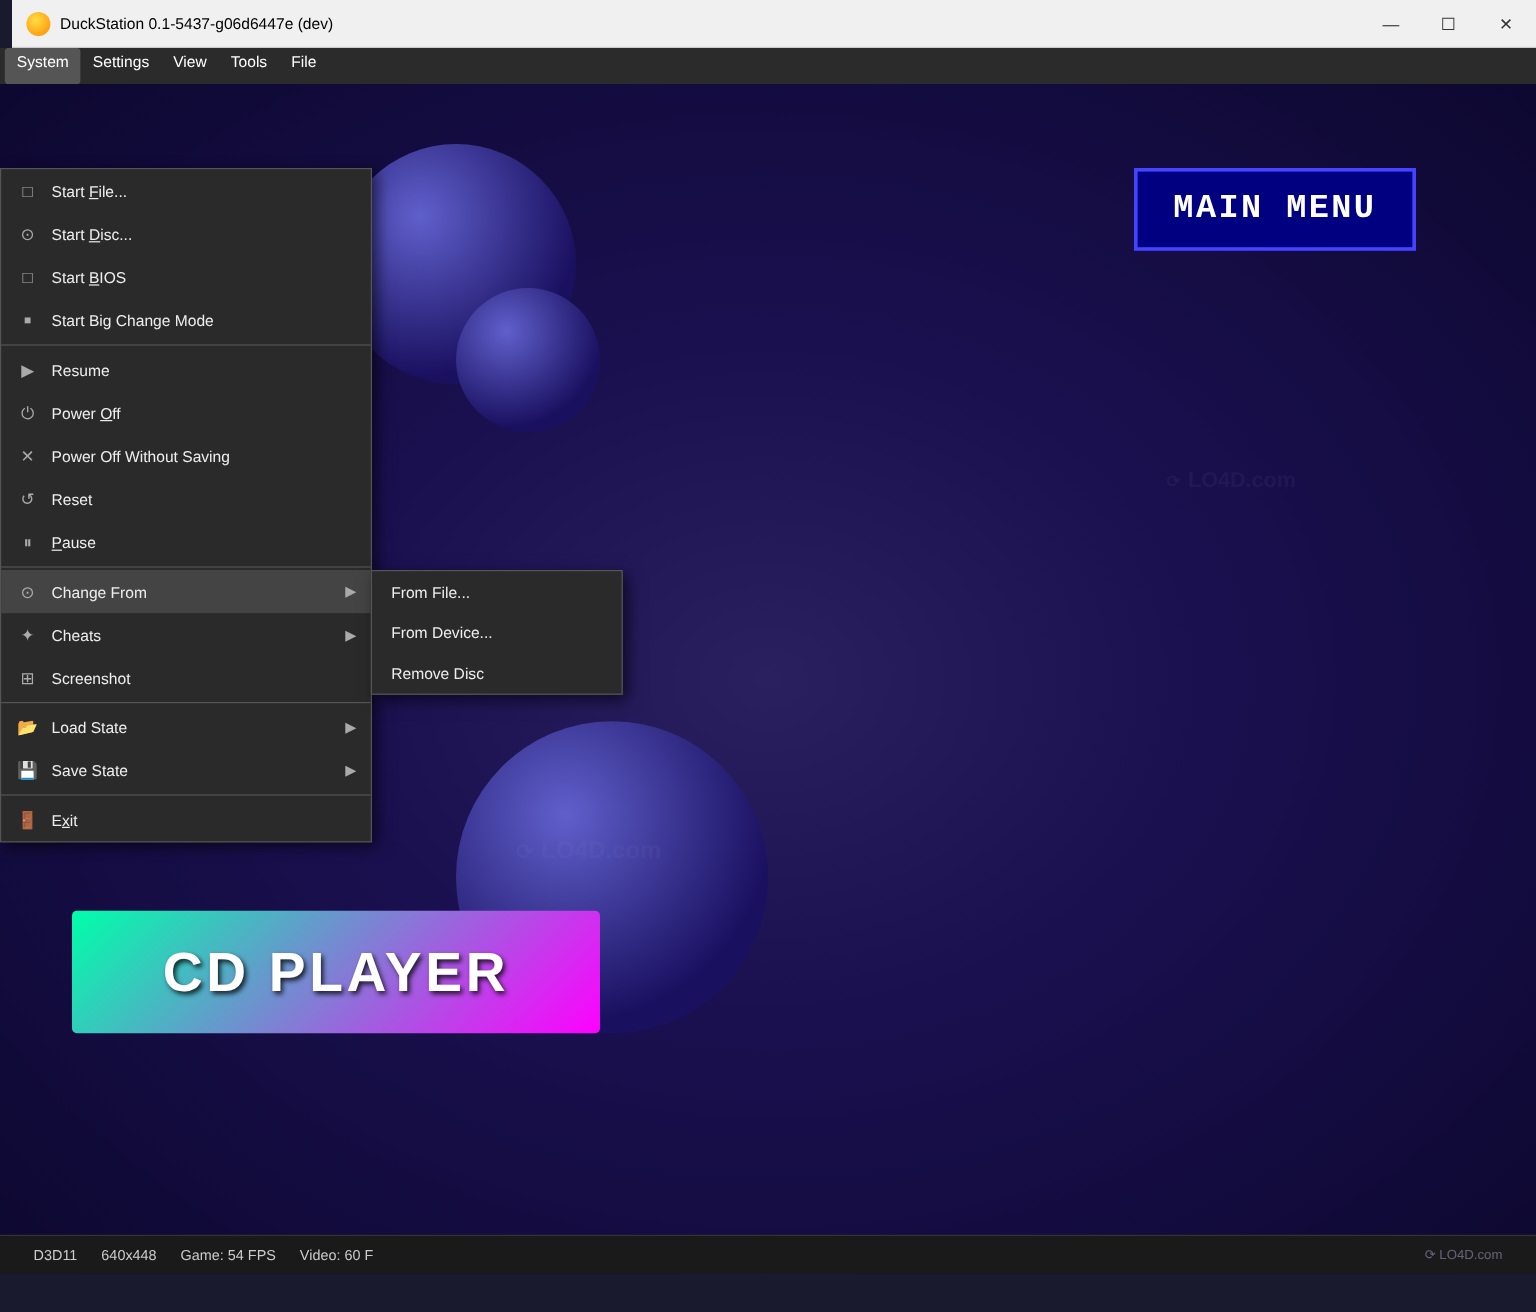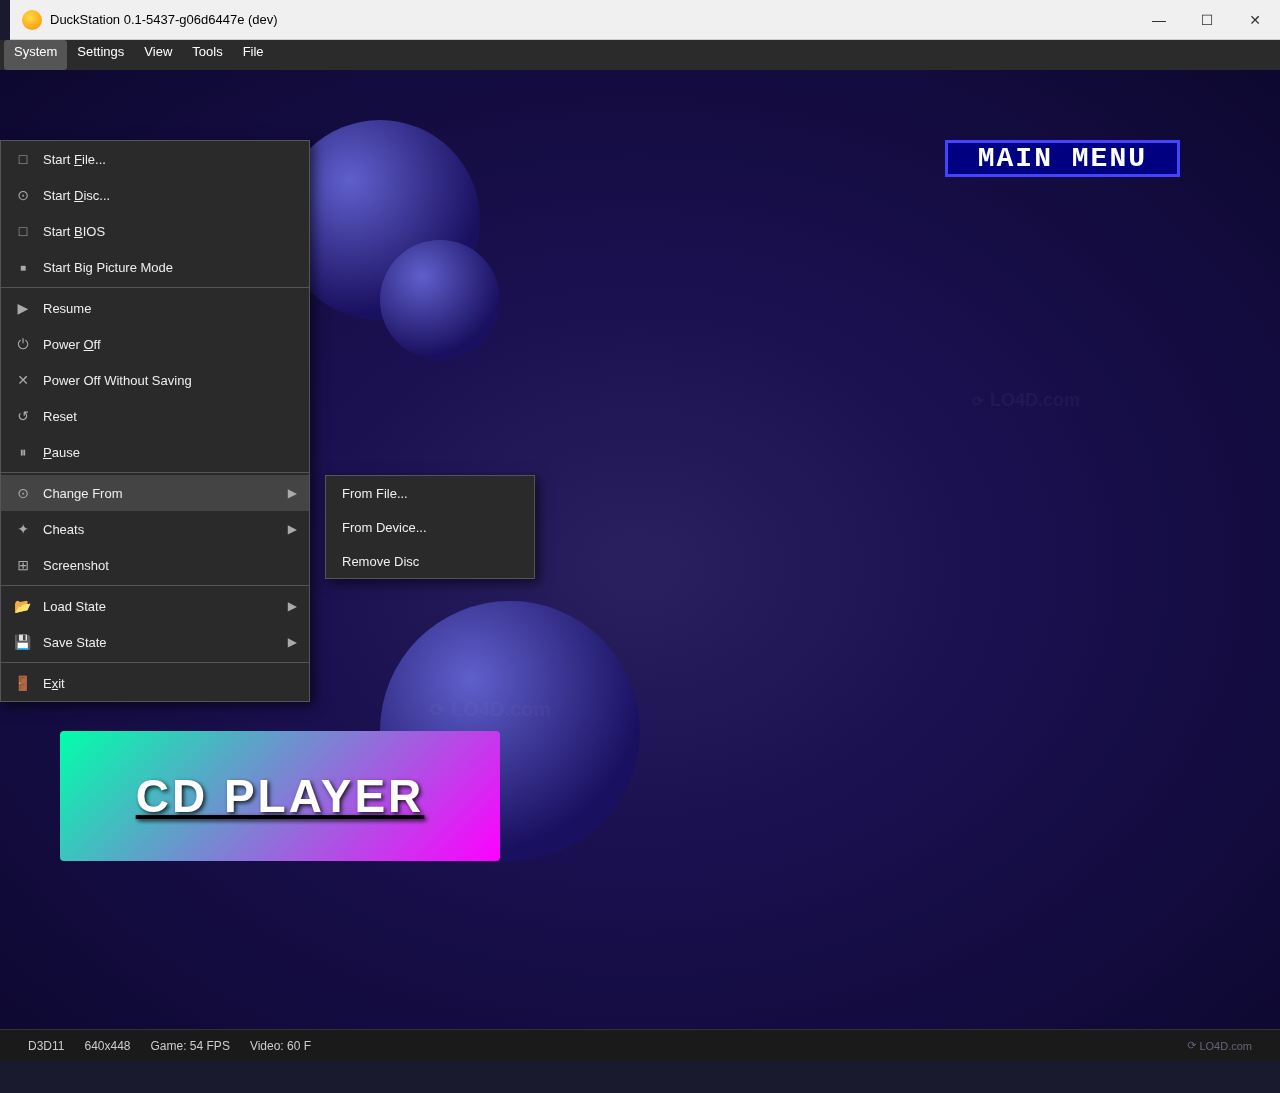--- a/index.html
+++ b/index.html
@@ -109,21 +109,21 @@
     
     .main-menu-btn {
       position: absolute;
       top: 70px;
       right: 100px;
       background: #000080;
       border: 3px solid #4444ff;
       color: #fff;
       font-size: 28px;
       font-weight: bold;
-      padding: 0 30px;
+      padding: 16px 30px;
       font-family: 'Courier New', monospace;
       letter-spacing: 2px;
     }
 
     
     .watermark {
       position: absolute;
       color: rgba(150,140,200,0.25);
       font-size: 22px;
       font-weight: bold;
@@ -134,28 +134,27 @@
     .watermark-1 { top: 195px; left: 160px; font-size: 18px; }
     .watermark-2 { top: 320px; right: 200px; font-size: 18px; }
     .watermark-3 { bottom: 340px; left: 430px; font-size: 22px; }
 
     
     .cd-player-banner {
       position: absolute;
       bottom: 200px;
       left: 60px;
       width: 440px;
-      height: 130px;
+      height: 102px;
       background: linear-gradient(135deg, #00ffaa, #ff00ff, #ffff00, #00aaff, #ff5500);
       background-size: 400% 400%;
       display: flex;
       align-items: center;
       justify-content: center;
       border-radius: 4px;
-      text-decoration: underline;
     }
     .cd-player-text {
       font-size: 46px;
       font-weight: 900;
       color: #fff;
       text-shadow: 2px 2px 4px rgba(0,0,0,0.8);
       font-family: Impact, sans-serif;
       letter-spacing: 3px;
     }
 
@@ -265,21 +264,21 @@
       align-items: center;
       gap: 3px;
     }
 
     
     .change-disc-row {
       position: relative;
     }
     .change-disc-row .submenu {
       top: 0;
-      left: 324px;
+      left: 308px;
     }
   </style>
 </head>
 <body>
 
 <div class="title-bar">
   <div class="title-bar-icon"></div>
   <span class="title-bar-text">DuckStation 0.1-5437-g06d6447e (dev)</span>
   <div class="title-bar-controls">
     <button class="title-bar-btn">—</button>
@@ -337,21 +336,21 @@
       <span>Start <span class="underline">D</span>isc...</span>
     </div>
 
     <div class="dropdown-item">
       <span class="item-icon">□</span>
       <span>Start <span class="underline">B</span>IOS</span>
     </div>
 
     <div class="dropdown-item">
       <span class="item-icon" style="font-size:10px;">■</span>
-      <span>Start Big Picture Mode</span>
+      <span>Start Big Change Mode</span>
     </div>
 
     <div class="dropdown-separator"></div>
 
     <div class="dropdown-item">
       <span class="item-icon">▶</span>
       <span>Resume</span>
     </div>
 
     <div class="dropdown-item">

